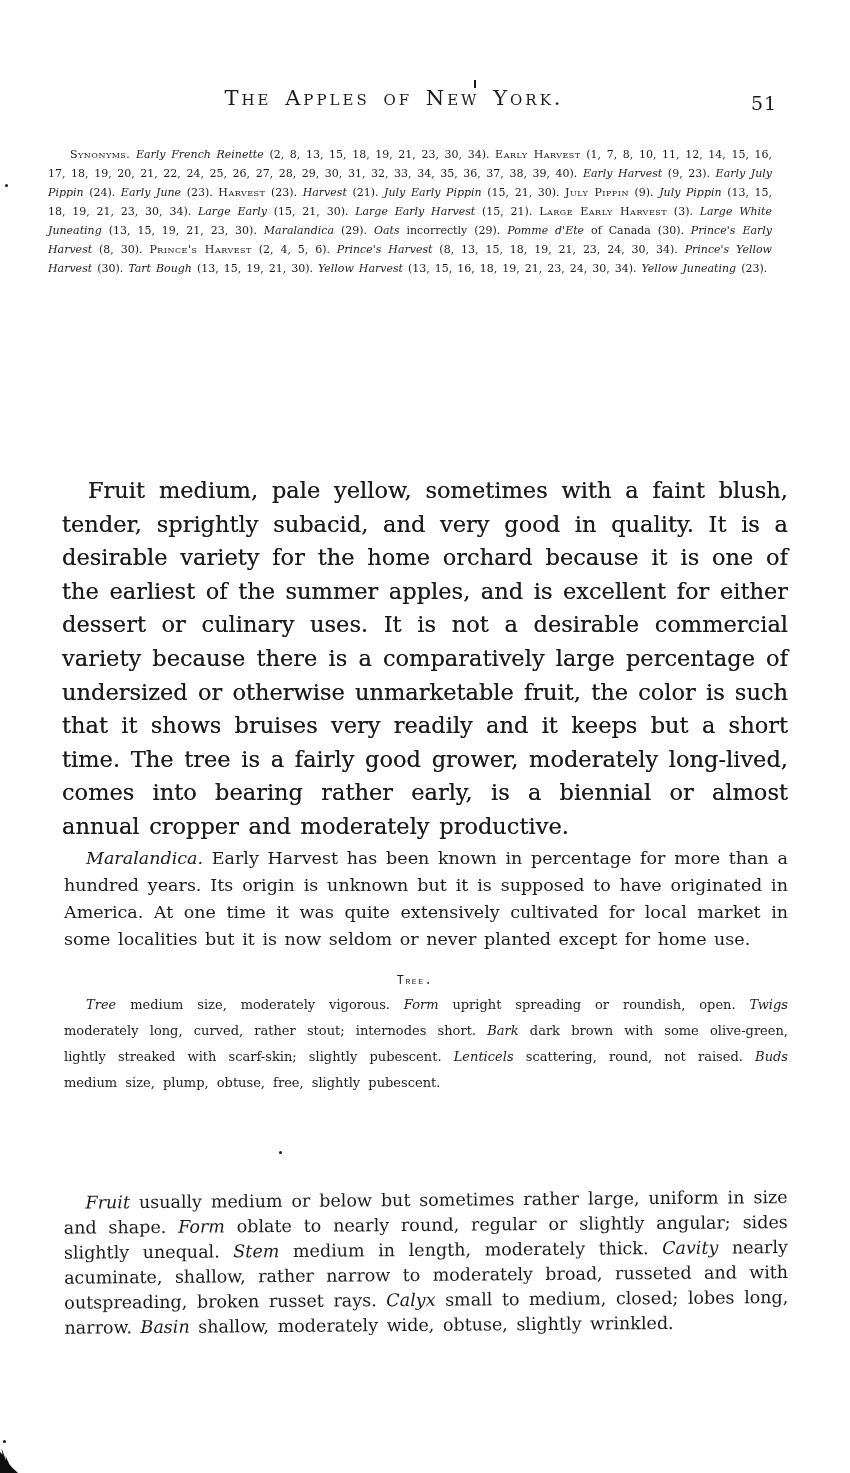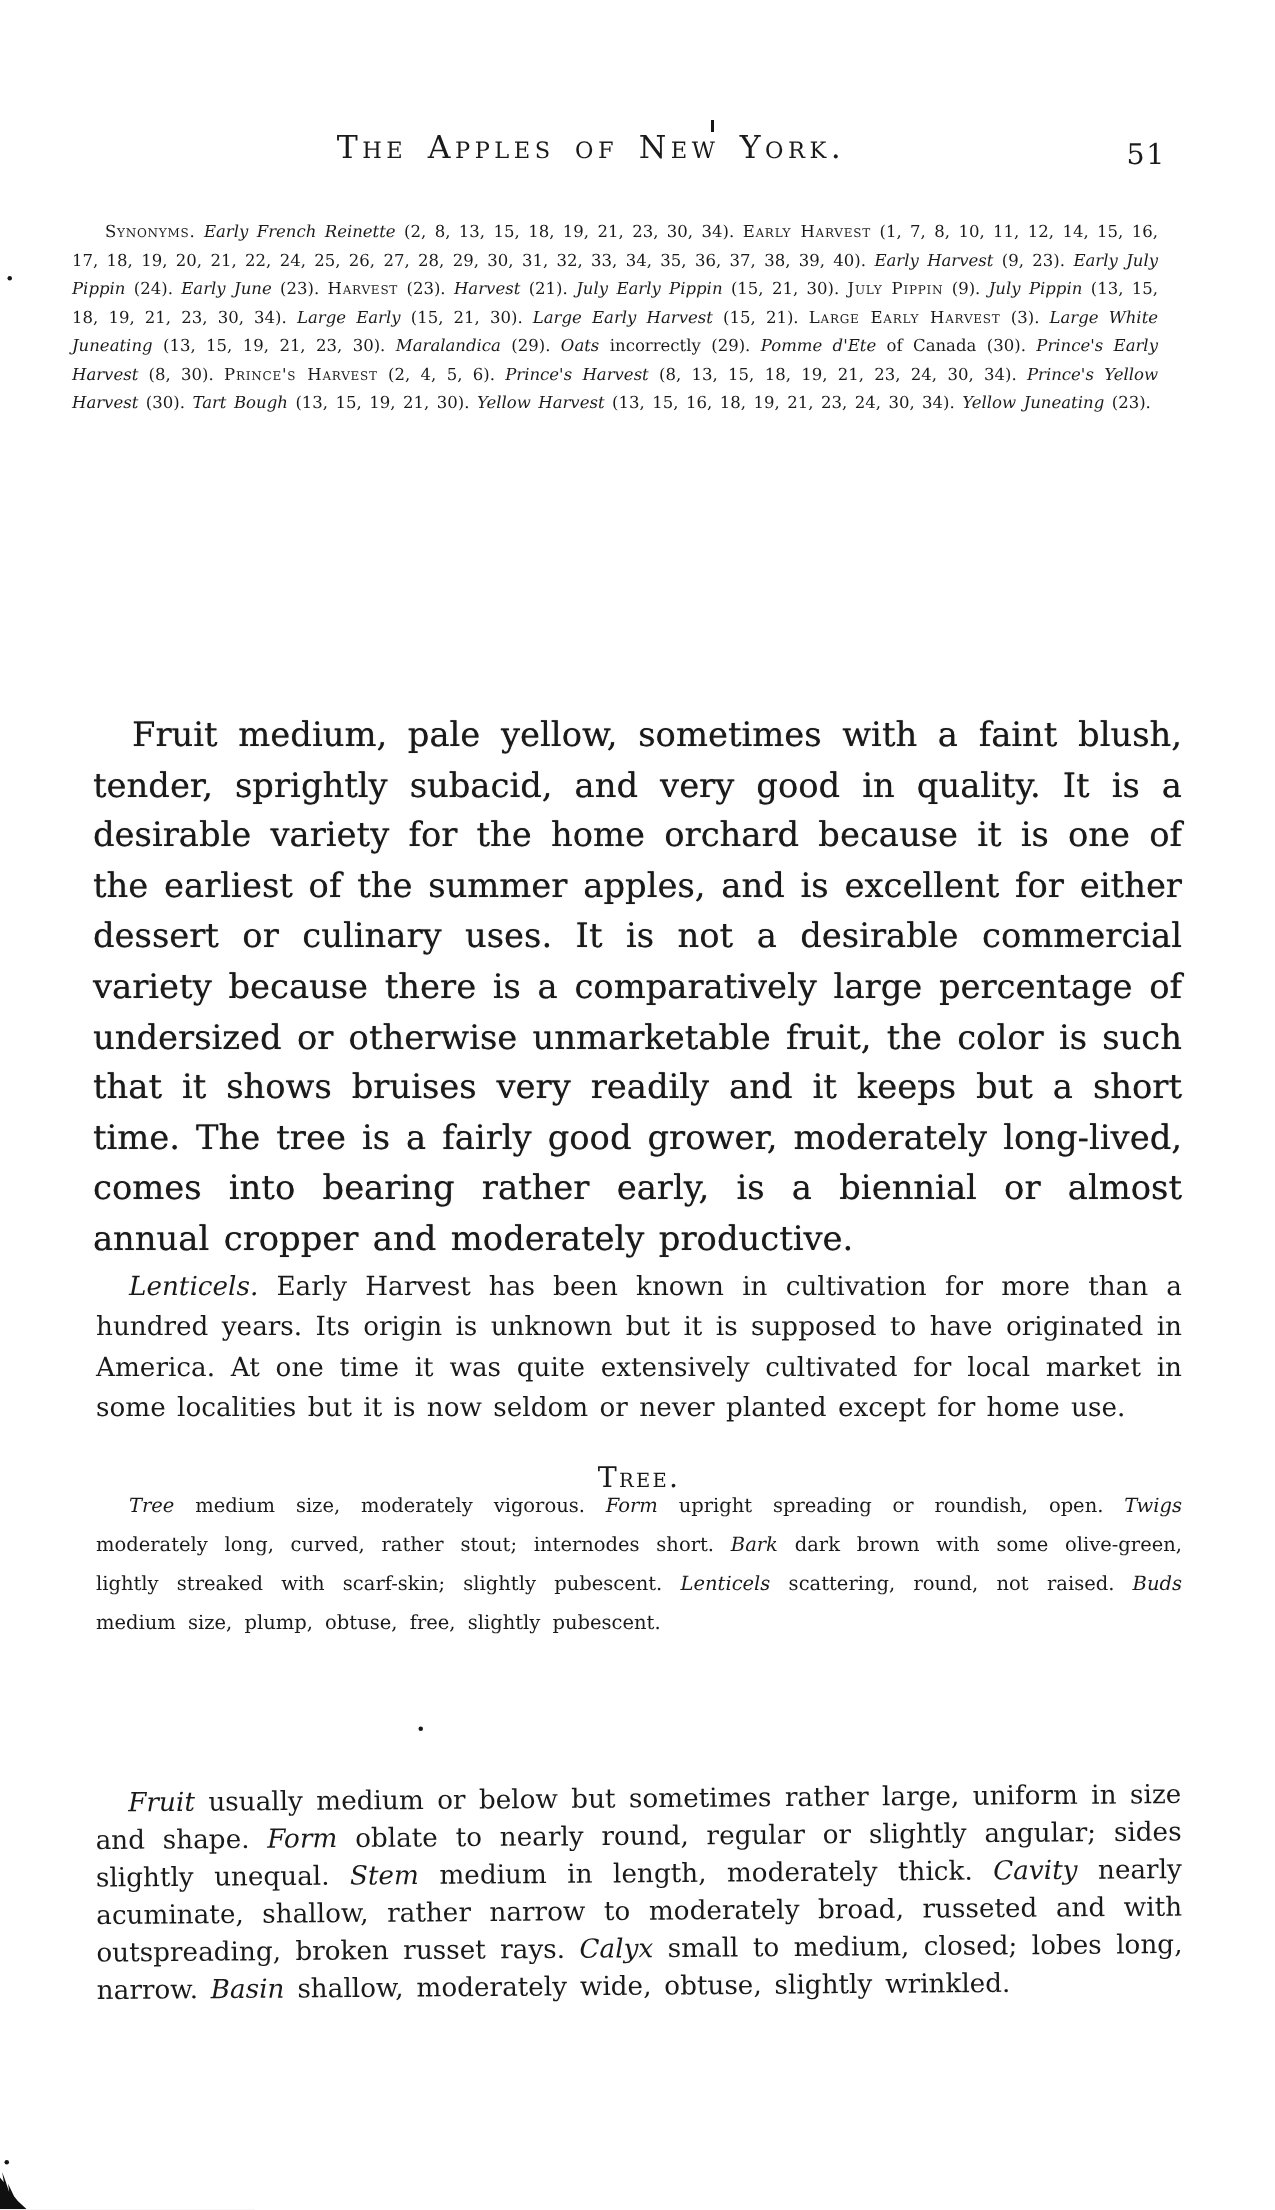--- a/index.html
+++ b/index.html
@@ -38,23 +38,23 @@
     word-spacing:2.5px;
     text-shadow:0 0 .5px rgba(26,26,26,.75);
   }
   .historical{
     position:absolute;top:845px;left:64px;width:724px;
     font-size:17.5px;line-height:27px;
     text-align:justify;text-indent:22px;
     word-spacing:2px;
   }
   .section-heading{
-    position:absolute;left:64px;width:724px;margin:0;
+    position:absolute;left:53px;width:724px;margin:0;
     text-align:center;font-variant:small-caps;
-    font-size:19px;font-weight:normal;letter-spacing:1.5px;
+    font-size:12px;font-weight:normal;letter-spacing:1.5px;font-family:Liberation Mono, monospace;
   }
   .tree-heading{top:974px;}
   .fruit-heading{top:1158px;}
   .tree-par{
     position:absolute;top:992px;left:64px;width:724px;
     font-size:13px;line-height:26px;
     text-align:justify;text-indent:22px;
     word-spacing:4px;
   }
   .fruit-par{
@@ -80,21 +80,21 @@
 
   <header class="page-header">
     <div class="header-title">The Apples of New York.</div>
     <div class="page-number">51</div>
   </header>
 
   <p class="synonyms"><span class="smallcaps">Synonyms.</span><span class="roman"> </span><span class="italic">Early French Reinette</span><span class="roman"> (2, 8, 13, 15, 18, 19, 21, 23, 30, 34). </span><span class="smallcaps">Early Harvest</span><span class="roman"> (1, 7, 8, 10, 11, 12, 14, 15, 16, 17, 18, 19, 20, 21, 22, 24, 25, 26, 27, 28, 29, 30, 31, 32, 33, 34, 35, 36, 37, 38, 39, 40). </span><span class="italic">Early Harvest</span><span class="roman"> (9, 23). </span><span class="italic">Early July Pippin</span><span class="roman"> (24). </span><span class="italic">Early June</span><span class="roman"> (23). </span><span class="smallcaps">Harvest</span><span class="roman"> (23). </span><span class="italic">Harvest</span><span class="roman"> (21). </span><span class="italic">July Early Pippin</span><span class="roman"> (15, 21, 30). </span><span class="smallcaps">July Pippin</span><span class="roman"> (9). </span><span class="italic">July Pippin</span><span class="roman"> (13, 15, 18, 19, 21, 23, 30, 34). </span><span class="italic">Large Early</span><span class="roman"> (15, 21, 30). </span><span class="italic">Large Early Harvest</span><span class="roman"> (15, 21). </span><span class="smallcaps">Large Early Harvest</span><span class="roman"> (3). </span><span class="italic">Large White Juneating</span><span class="roman"> (13, 15, 19, 21, 23, 30). </span><span class="italic">Maralandica</span><span class="roman"> (29). </span><span class="italic">Oats</span><span class="roman"> incorrectly (29). </span><span class="italic">Pomme d'Ete</span><span class="roman"> of Canada (30). </span><span class="italic">Prince's Early Harvest</span><span class="roman"> (8, 30). </span><span class="smallcaps">Prince's Harvest</span><span class="roman"> (2, 4, 5, 6). </span><span class="italic">Prince's Harvest</span><span class="roman"> (8, 13, 15, 18, 19, 21, 23, 24, 30, 34). </span><span class="italic">Prince's Yellow Harvest</span><span class="roman"> (30). </span><span class="italic">Tart Bough</span><span class="roman"> (13, 15, 19, 21, 30). </span><span class="italic">Yellow Harvest</span><span class="roman"> (13, 15, 16, 18, 19, 21, 23, 24, 30, 34). </span><span class="italic">Yellow Juneating</span><span class="roman"> (23).</span></p>
 
   <p class="description">Fruit medium, pale yellow, sometimes with a faint blush, tender, sprightly subacid, and very good in quality.  It is a desirable variety for the home orchard because it is one of the earliest of the summer apples, and is excellent for either dessert or culinary uses. It is not a desirable commercial variety because there is a comparatively large percentage of undersized or otherwise unmarketable fruit, the color is such that it shows bruises very readily and it keeps but a short time.  The tree is a fairly good grower, moderately long-lived, comes into bearing rather early, is a biennial or almost annual cropper and moderately productive.</p>
 
-  <p class="historical"><span class="italic">Lenticels.</span><span class="roman"> Early Harvest has been known in cultivation for more than a hundred years. Its origin is unknown but it is supposed to have originated in America. At one time it was quite extensively cultivated for local market in some localities but it is now seldom or never planted except for home use.</span></p>
+  <p class="historical"><span class="italic">Maralandica.</span><span class="roman"> Early Harvest has been known in percentage for more than a hundred years. Its origin is unknown but it is supposed to have originated in America. At one time it was quite extensively cultivated for local market in some localities but it is now seldom or never planted except for home use.</span></p>
 
   <h3 class="section-heading tree-heading">Tree.</h3>
 
   <p class="tree-par"><span class="italic">Tree</span><span class="roman"> medium size, moderately vigorous. </span><span class="italic">Form</span><span class="roman"> upright spreading or roundish, open. </span><span class="italic">Twigs</span><span class="roman"> moderately long, curved, rather stout; internodes short. </span><span class="italic">Bark</span><span class="roman"> dark brown with some olive-green, lightly streaked with scarf-skin; slightly pubescent. </span><span class="italic">Lenticels</span><span class="roman"> scattering, round, not raised. </span><span class="italic">Buds</span><span class="roman"> medium size, plump, obtuse, free, slightly pubescent.</span></p>
 
 
   <p class="fruit-par"><span class="italic">Fruit</span><span class="roman"> usually medium or below but sometimes rather large, uniform in size and shape. </span><span class="italic">Form</span><span class="roman"> oblate to nearly round, regular or slightly angular; sides slightly unequal. </span><span class="italic">Stem</span><span class="roman"> medium in length, moderately thick. </span><span class="italic">Cavity</span><span class="roman"> nearly acuminate, shallow, rather narrow to moderately broad, russeted and with outspreading, broken russet rays. </span><span class="italic">Calyx</span><span class="roman"> small to medium, closed; lobes long, narrow. </span><span class="italic">Basin</span><span class="roman"> shallow, moderately wide, obtuse, slightly wrinkled.</span></p>
 
   <div class="speck" style="left:474px;top:80px;width:2px;height:8px;"></div>
   <div class="speck round" style="left:5px;top:184px;width:3px;height:3px;"></div>

